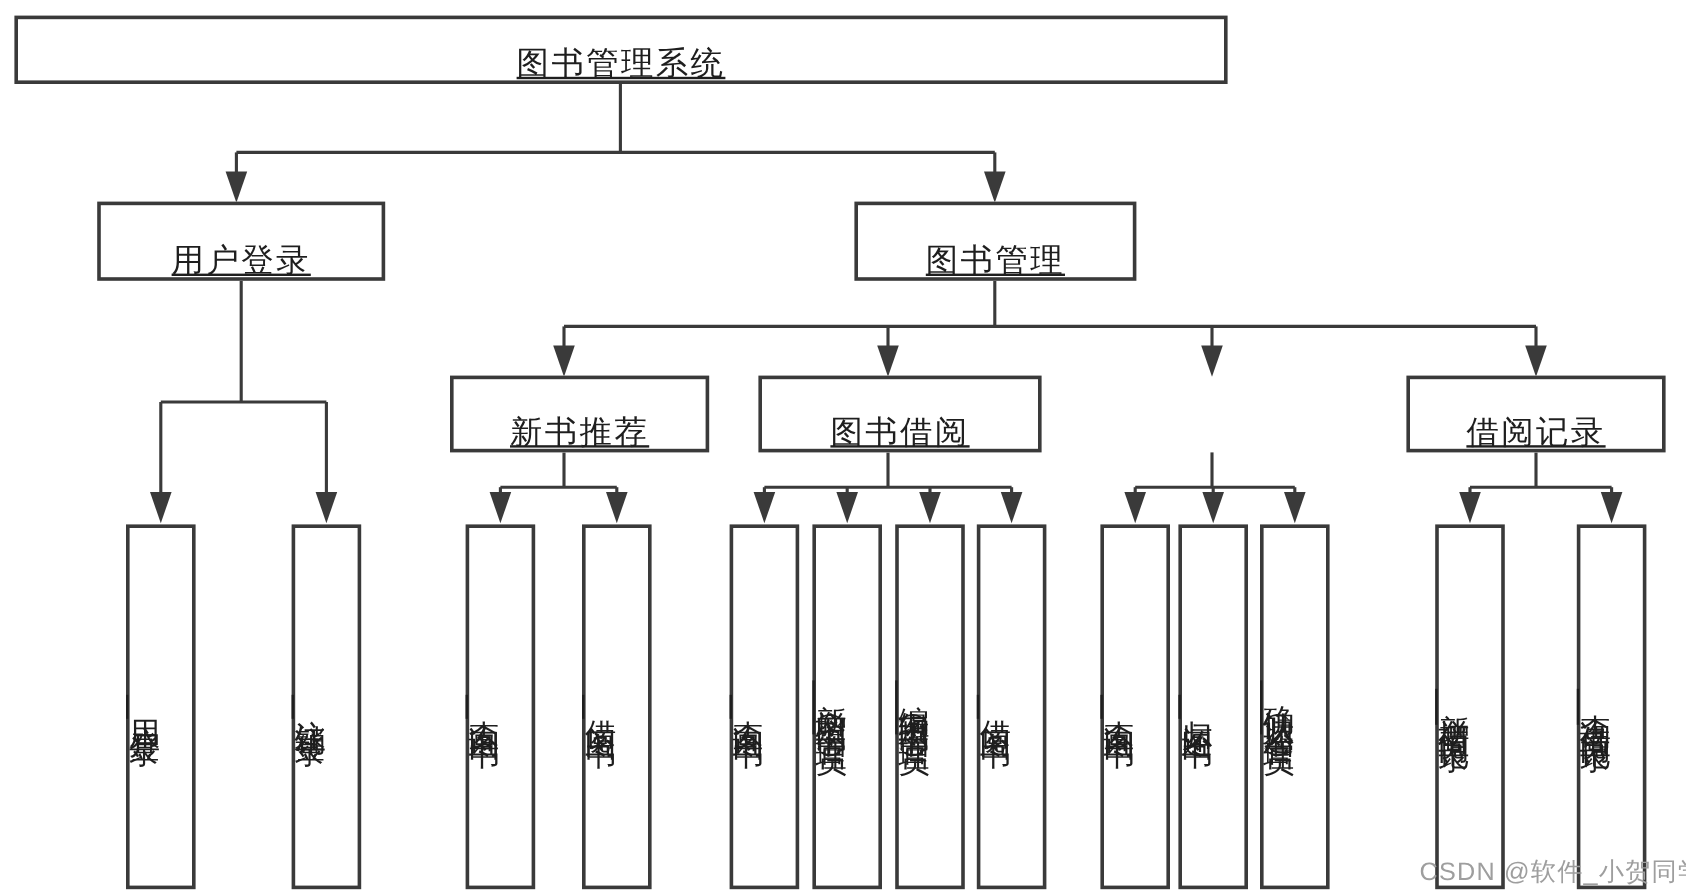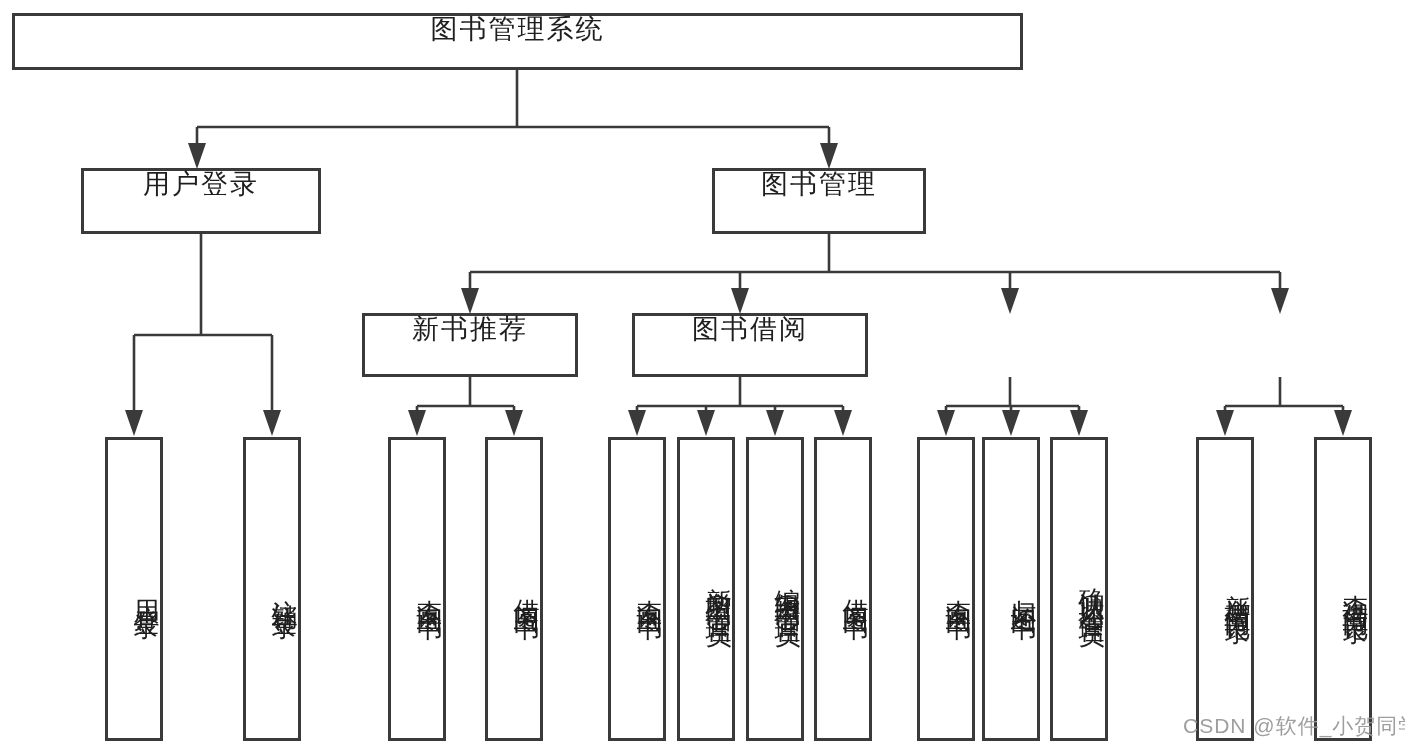--- a/index.html
+++ b/index.html
@@ -14,29 +14,30 @@
   .wires { position: absolute; left: 0; top: 0; pointer-events: none; }
   .wires path { stroke: var(--line, #3a3a3a); stroke-width: 2.6; fill: none; }
   .wires polygon { fill: var(--line, #3a3a3a); stroke: none; }
   .node {
     position: absolute;
     box-sizing: border-box;
     border: 3px solid var(--line, #3a3a3a);
     background: var(--background, #ffffff);
     color: var(--text, #1e1e1e);
     display: flex;
-    align-items: flex-start;
+    align-items: flex-end;
     justify-content: center;
+    text-decoration: underline;
   }
   .h-label { font-size: 27px; letter-spacing: 2px; line-height: 1; white-space: nowrap; }
   .root  { left: 12px;  top: 13px;  width: 1011px; height: 57px; }
   .lv2, .lv3 { }
   .n-user-login      { left: 81px;   top: 168px; width: 240px; height: 66px; }
-  .n-book-management { left: 712px;  top: 168px; width: 214px; height: 66px; }
-  .n-new-book   { left: 362px;  top: 313px; width: 216px; height: 64px; }
+  .n-book-management { left: 712px;  top: 168px; width: 235px; height: 66px; }
+  .n-new-book   { left: 375px;  top: 313px; width: 216px; height: 64px; }
   .n-borrowing  { left: 632px;  top: 313px; width: 236px; height: 64px; }
   .n-current    { left: 902px;  top: 313px; width: 216px; height: 64px; }
   .n-records    { left: 1172px; top: 313px; width: 216px; height: 64px; }
   .leaf {
     top: 437px;
     width: 58px;
     height: 304px;
     writing-mode: vertical-rl;
     text-orientation: mixed;
     font-size: 26px;
@@ -143,20 +144,23 @@
   <div class="node lv2 n-book-management">
     <span class="h-label">图书管理</span>
   </div>
 
   <div class="node lv3 n-new-book">
     <span class="h-label">新书推荐</span>
   </div>
   <div class="node lv3 n-borrowing">
     <span class="h-label">图书借阅</span>
   </div>
+  <div class="node lv3 n-records">
+    <span class="h-label">借阅记录</span>
+  </div>
 
   <div class="node leaf x1">用户登录</div>
   <div class="node leaf x2">注销登录</div>
 
   <div class="node leaf x3">查询图书</div>
   <div class="node leaf x4">借阅图书</div>
 
   <div class="node leaf x5">查询图书</div>
   <div class="node leaf x6">新增图书（管理员）</div>
   <div class="node leaf x7">编辑图书（管理员）</div>

